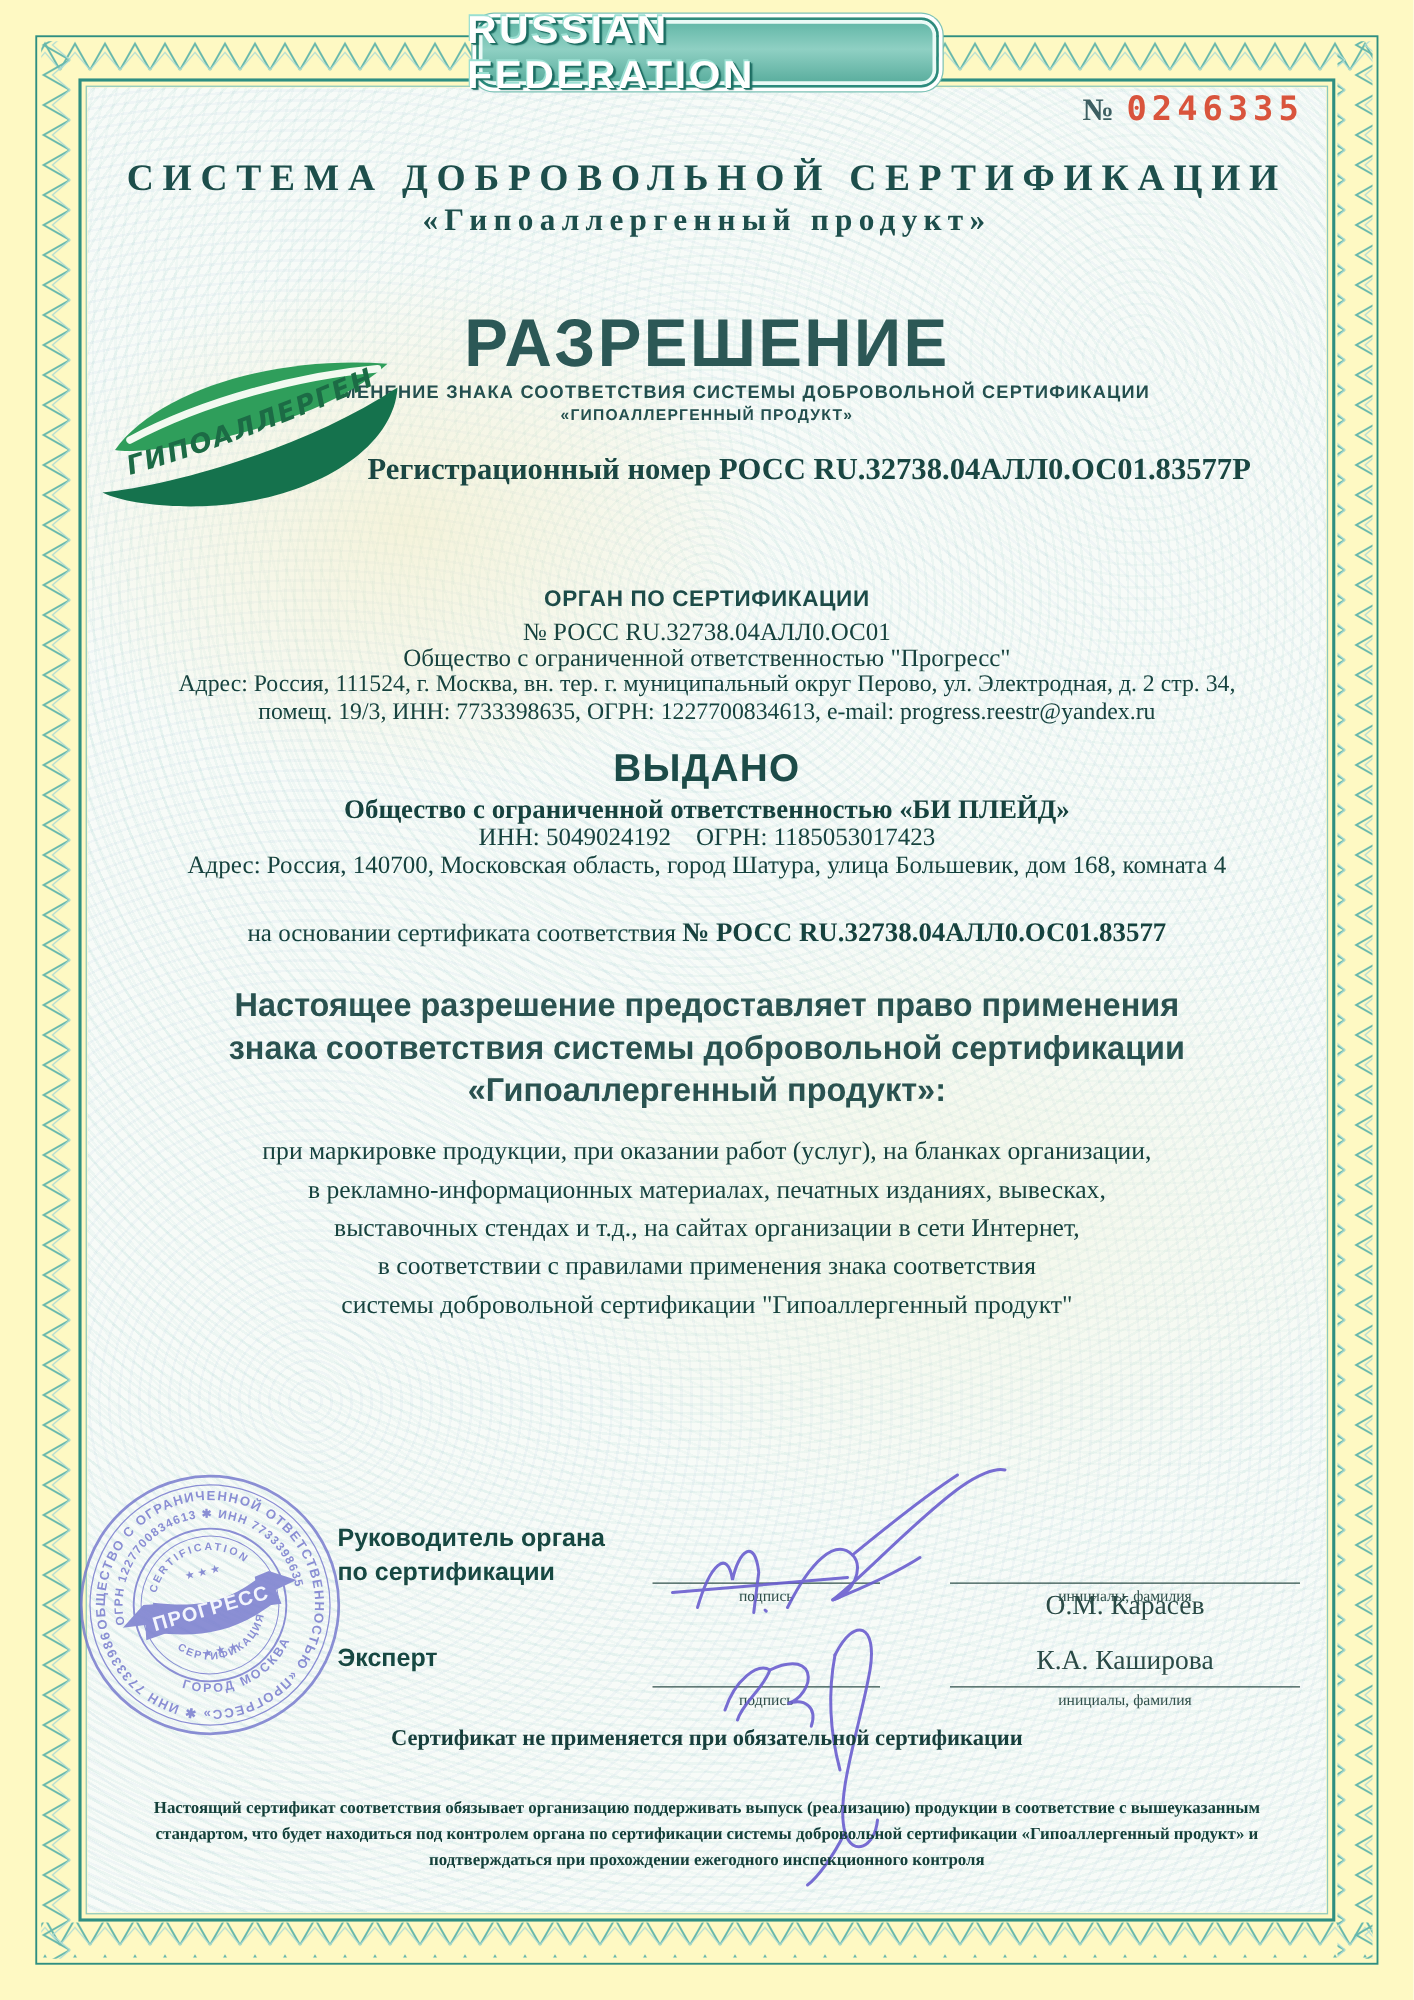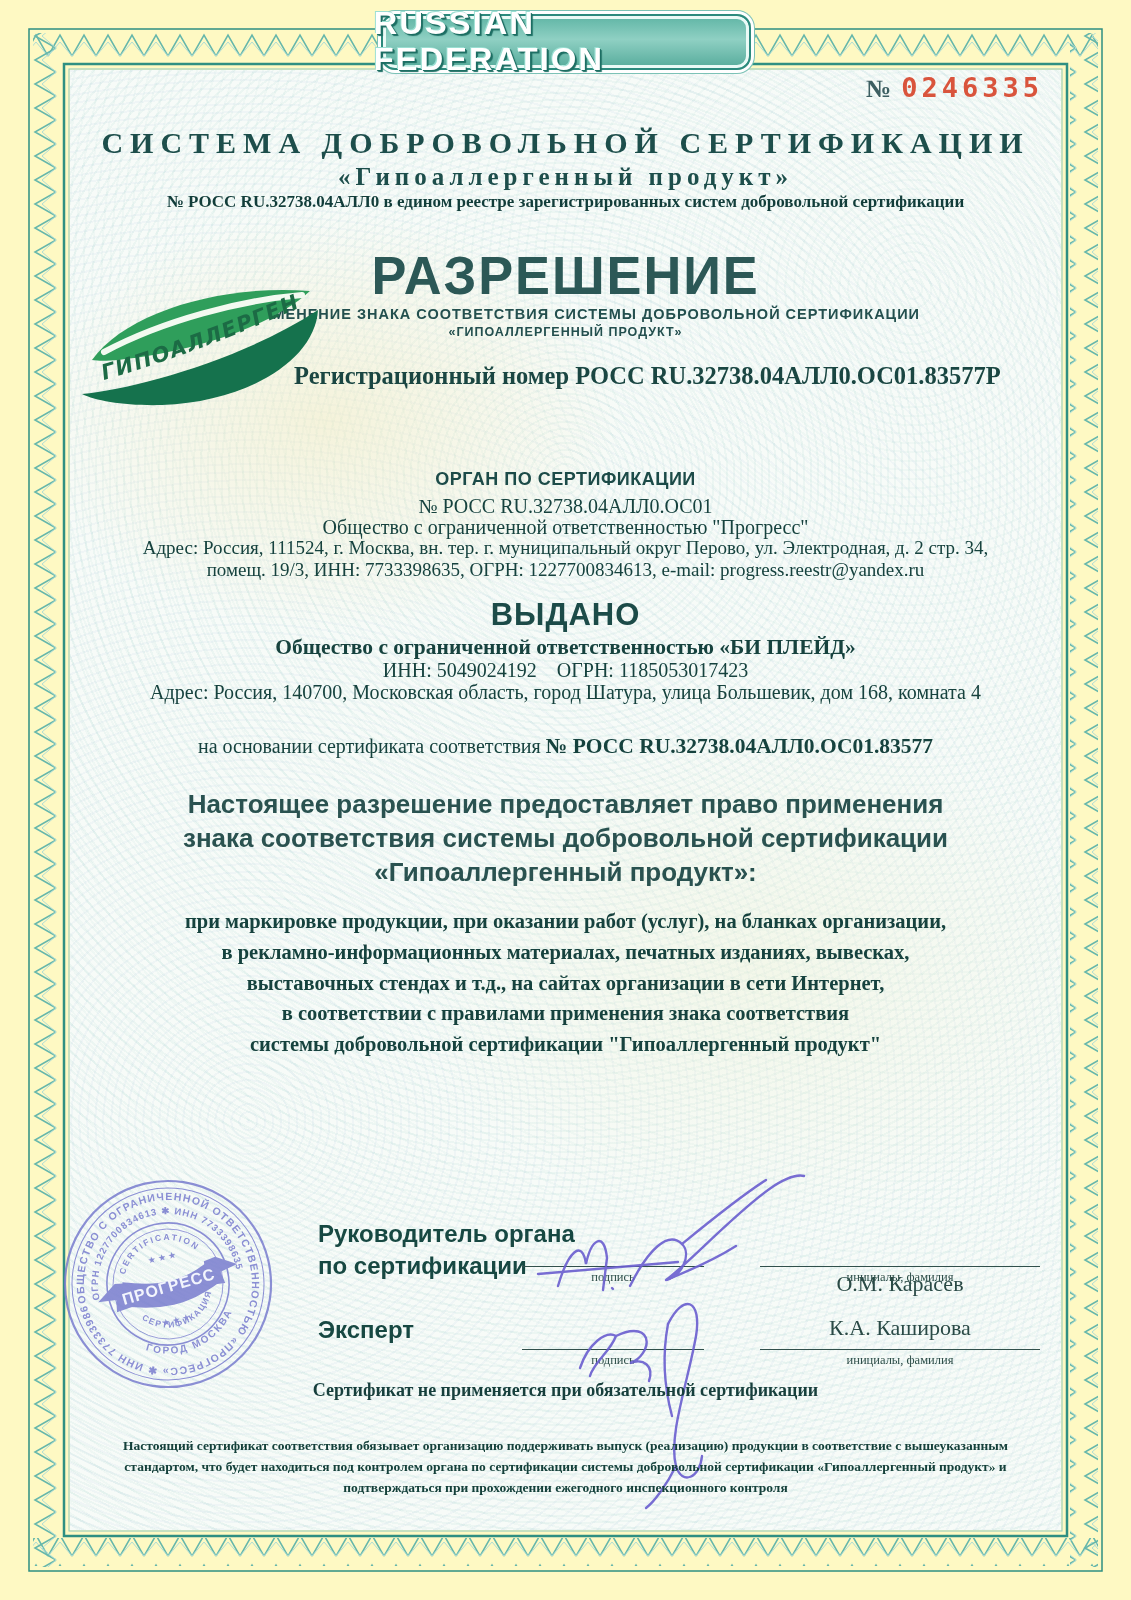--- a/index.html
+++ b/index.html
@@ -56,23 +56,23 @@
   .issued-h{top:527px;font-family:"Liberation Sans",sans-serif;font-weight:bold;font-size:31px;
     letter-spacing:1px;color:#1c4b48;}
   .issued-co{top:565px;font-weight:bold;font-size:21.5px;color:#16423e;}
   .issued-ids{top:589px;font-size:20px;color:#16423e;white-space:pre;}
   .issued-addr{top:611px;font-size:20px;color:#16423e;}
   .basis{top:664px;font-size:20px;color:#16423e;}
   .basis b{font-size:21.5px;}
 
   .grant{top:718px;font-family:"Liberation Sans",sans-serif;font-weight:bold;font-size:26.5px;
     color:#2a5250;line-height:1.28;transform:scaleX(0.98);}
-  .usage{top:836px;font-weight:bold;font-size:20.5px;color:#16423e;line-height:1.5;}
-
-  .role{font-family:"Liberation Sans",sans-serif;font-weight:bold;font-size:24px;color:#174842;line-height:1.35;margin-left:48px;}
+  .usage{top:836px;font-weight:normal;font-size:20.5px;color:#16423e;line-height:1.5;}
+
+  .role{font-family:"Liberation Sans",sans-serif;font-weight:bold;font-size:20px;color:#174842;line-height:1.35;}
   .sline{position:absolute;height:0;border-bottom:1.5px solid #31504b;}
   .under-label{position:absolute;text-align:center;font-size:12.5px;color:#2f4f4a;}
   .sig-name{position:absolute;text-align:center;font-size:22px;color:#2a4a46;}
 
   .notice{top:1310px;font-weight:bold;font-size:18px;color:#173f3c;}
   .fineprint{top:1366px;left:25px;width:941px;text-align:center;font-weight:bold;font-size:13.5px;
     color:#14403a;line-height:1.55;}
 
   .imprint{position:absolute;left:50%;transform:translateX(-50%);top:1608px;
     background:#fdfefd;border:1px solid #9fd4cb;border-radius:2px;padding:0 8px;
@@ -115,21 +115,20 @@
   </div>
 
   <div class="serial">
     <span class="no">№</span><span class="digits">0246335</span>
   </div>
 
   <div class="content">
 
     <div class="abs ctr h-system">СИСТЕМА ДОБРОВОЛЬНОЙ СЕРТИФИКАЦИИ</div>
     <div class="abs ctr h-name">«Гипоаллергенный продукт»</div>
-    <div class="abs ctr h-registry">№ РОСС RU.32738.04АЛЛ0 в едином реестре зарегистрированных систем добровольной сертификации</div>
 
     <div class="abs ctr h-permit">РАЗРЕШЕНИЕ</div>
     <div class="abs ctr h-sub1">НА ПРИМЕНЕНИЕ ЗНАКА СООТВЕТСТВИЯ СИСТЕМЫ ДОБРОВОЛЬНОЙ СЕРТИФИКАЦИИ</div>
     <div class="abs ctr h-sub2">«ГИПОАЛЛЕРГЕННЫЙ ПРОДУКТ»</div>
 
     <svg class="leaf-logo" width="252" height="142" viewBox="0 0 252 142">
       <path d="M18,84 C52,36 148,8 236,15 C198,50 120,76 44,84 C33,85 24,85 18,84 Z" fill="#2f9e5b"></path>
       <path d="M30,76 C90,44 168,24 228,19" fill="none" stroke="#f2faf0" stroke-width="6" stroke-linecap="round"></path>
       <path d="M8,118 C60,113 168,84 244,34 C241,85 172,126 88,129 C52,130 22,125 8,118 Z" fill="#15724d"></path>
       <defs>

